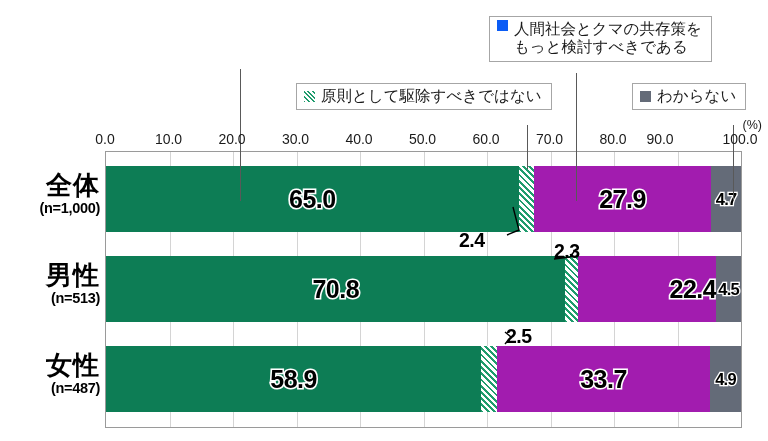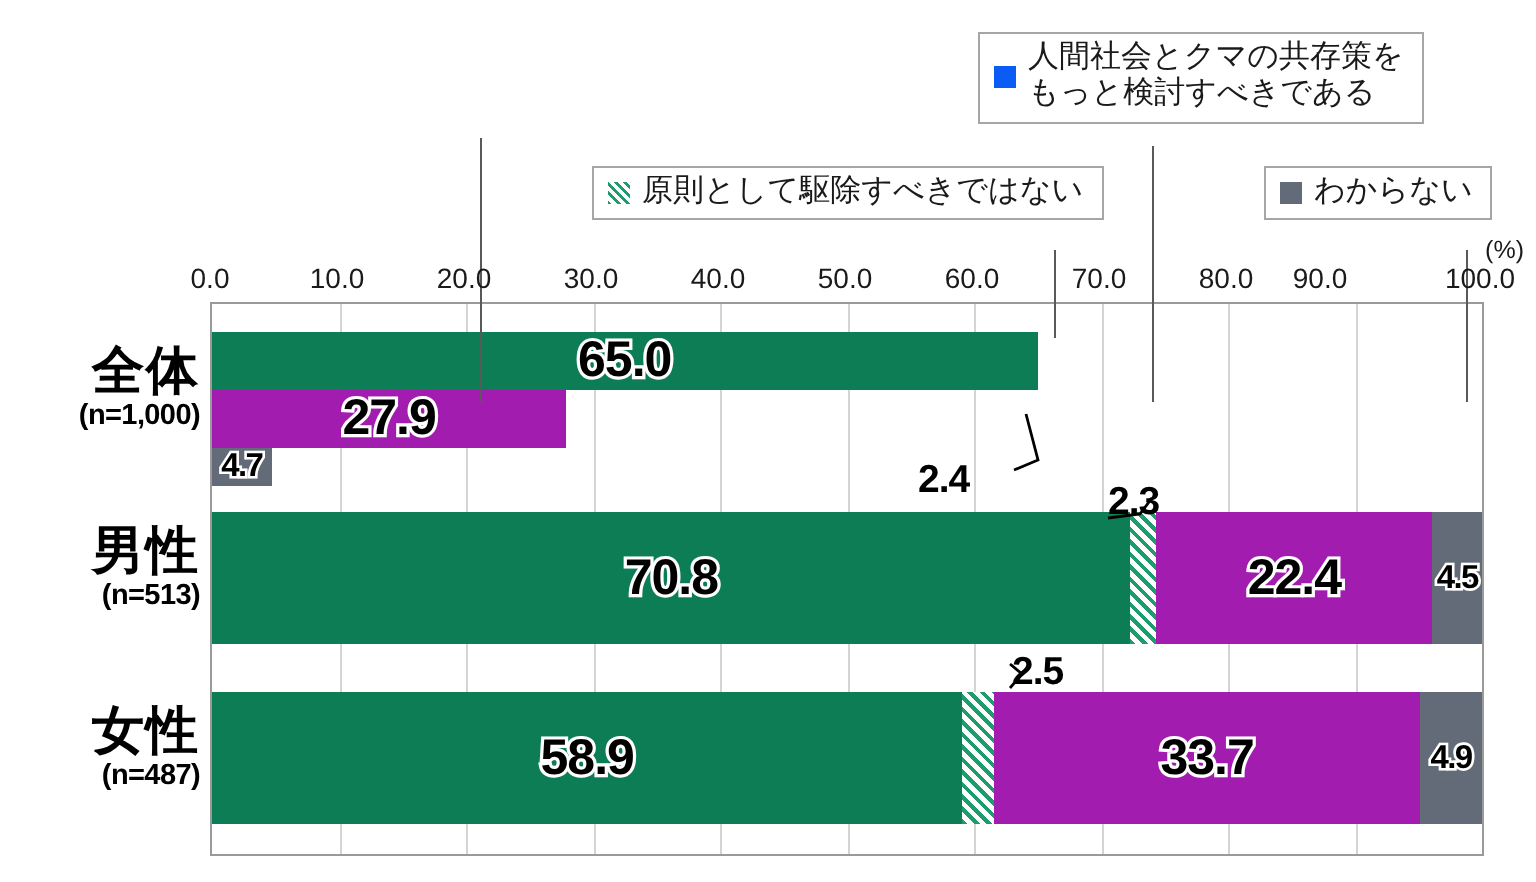--- a/index.html
+++ b/index.html
@@ -43,21 +43,21 @@
     background-color: #ffffff;
     background-image: repeating-linear-gradient(45deg,
       #1f9c6d 0px, #1f9c6d 1.4px, #ffffff 1.4px, #ffffff 3.2px);
     border: 0;
   }
   .sw-blue   { background: #0b5cf5; }
   .sw-gray   { background: #646b78; }
 
   #legend-1 { left: 52px;  top: 27px;  }
   #legend-2 { left: 296px; top: 83px;  }
-  #legend-3 { left: 489px; top: 16px;  align-items: center; }
+  #legend-3 { left: 489px; top: 16px;  align-items: flex-start; }
   #legend-3 .lg-text { white-space: nowrap; }
   #legend-4 { left: 632px; top: 83px;  }
 
   
   .leader {
     position: absolute;
     width: 1px;
     background: #595959;
     z-index: 2;
   }
@@ -239,38 +239,38 @@
   <div id="plot">
       <div class="gridline" style="left: 63.5px;"></div>
       <div class="gridline" style="left: 127px;"></div>
       <div class="gridline" style="left: 190.5px;"></div>
       <div class="gridline" style="left: 254px;"></div>
       <div class="gridline" style="left: 317.5px;"></div>
       <div class="gridline" style="left: 381px;"></div>
       <div class="gridline" style="left: 444.5px;"></div>
       <div class="gridline" style="left: 508px;"></div>
       <div class="gridline" style="left: 571.5px;"></div>
-      <div class="row" id="row-0" style="top: 14px; flex-direction: column;">
+      <div class="row" id="row-0" style="top: 14px;">
         <div class="seg seg-green" style="width: 412.75px;">
           <span class="seg-val">65.0</span>
         </div>
         <div class="seg seg-hatch" style="width: 15.24px;"></div>
         <div class="seg seg-blue" style="width: 177.165px;">
           <span class="seg-val">27.9</span>
         </div>
         <div class="seg seg-gray" style="width: 29.845px;">
           <span class="seg-val small">4.7</span>
         </div>
       </div>
       <div class="row" id="row-1" style="top: 104px;">
         <div class="seg seg-green" style="width: 529px;">
           <span class="seg-val">70.8</span>
         </div>
         <div class="seg seg-hatch" style="width: 14.605px;"></div>
-        <div class="seg seg-blue" style="width: 159px;">
+        <div class="seg seg-blue" style="width: 159px; justify-content: flex-end;">
           <span class="seg-val">22.4</span>
         </div>
         <div class="seg seg-gray" style="width: 28.575px;">
           <span class="seg-val small">4.5</span>
         </div>
       </div>
       <div class="row" id="row-2" style="top: 194px;">
         <div class="seg seg-green" style="width: 377px;">
           <span class="seg-val">58.9</span>
         </div>

